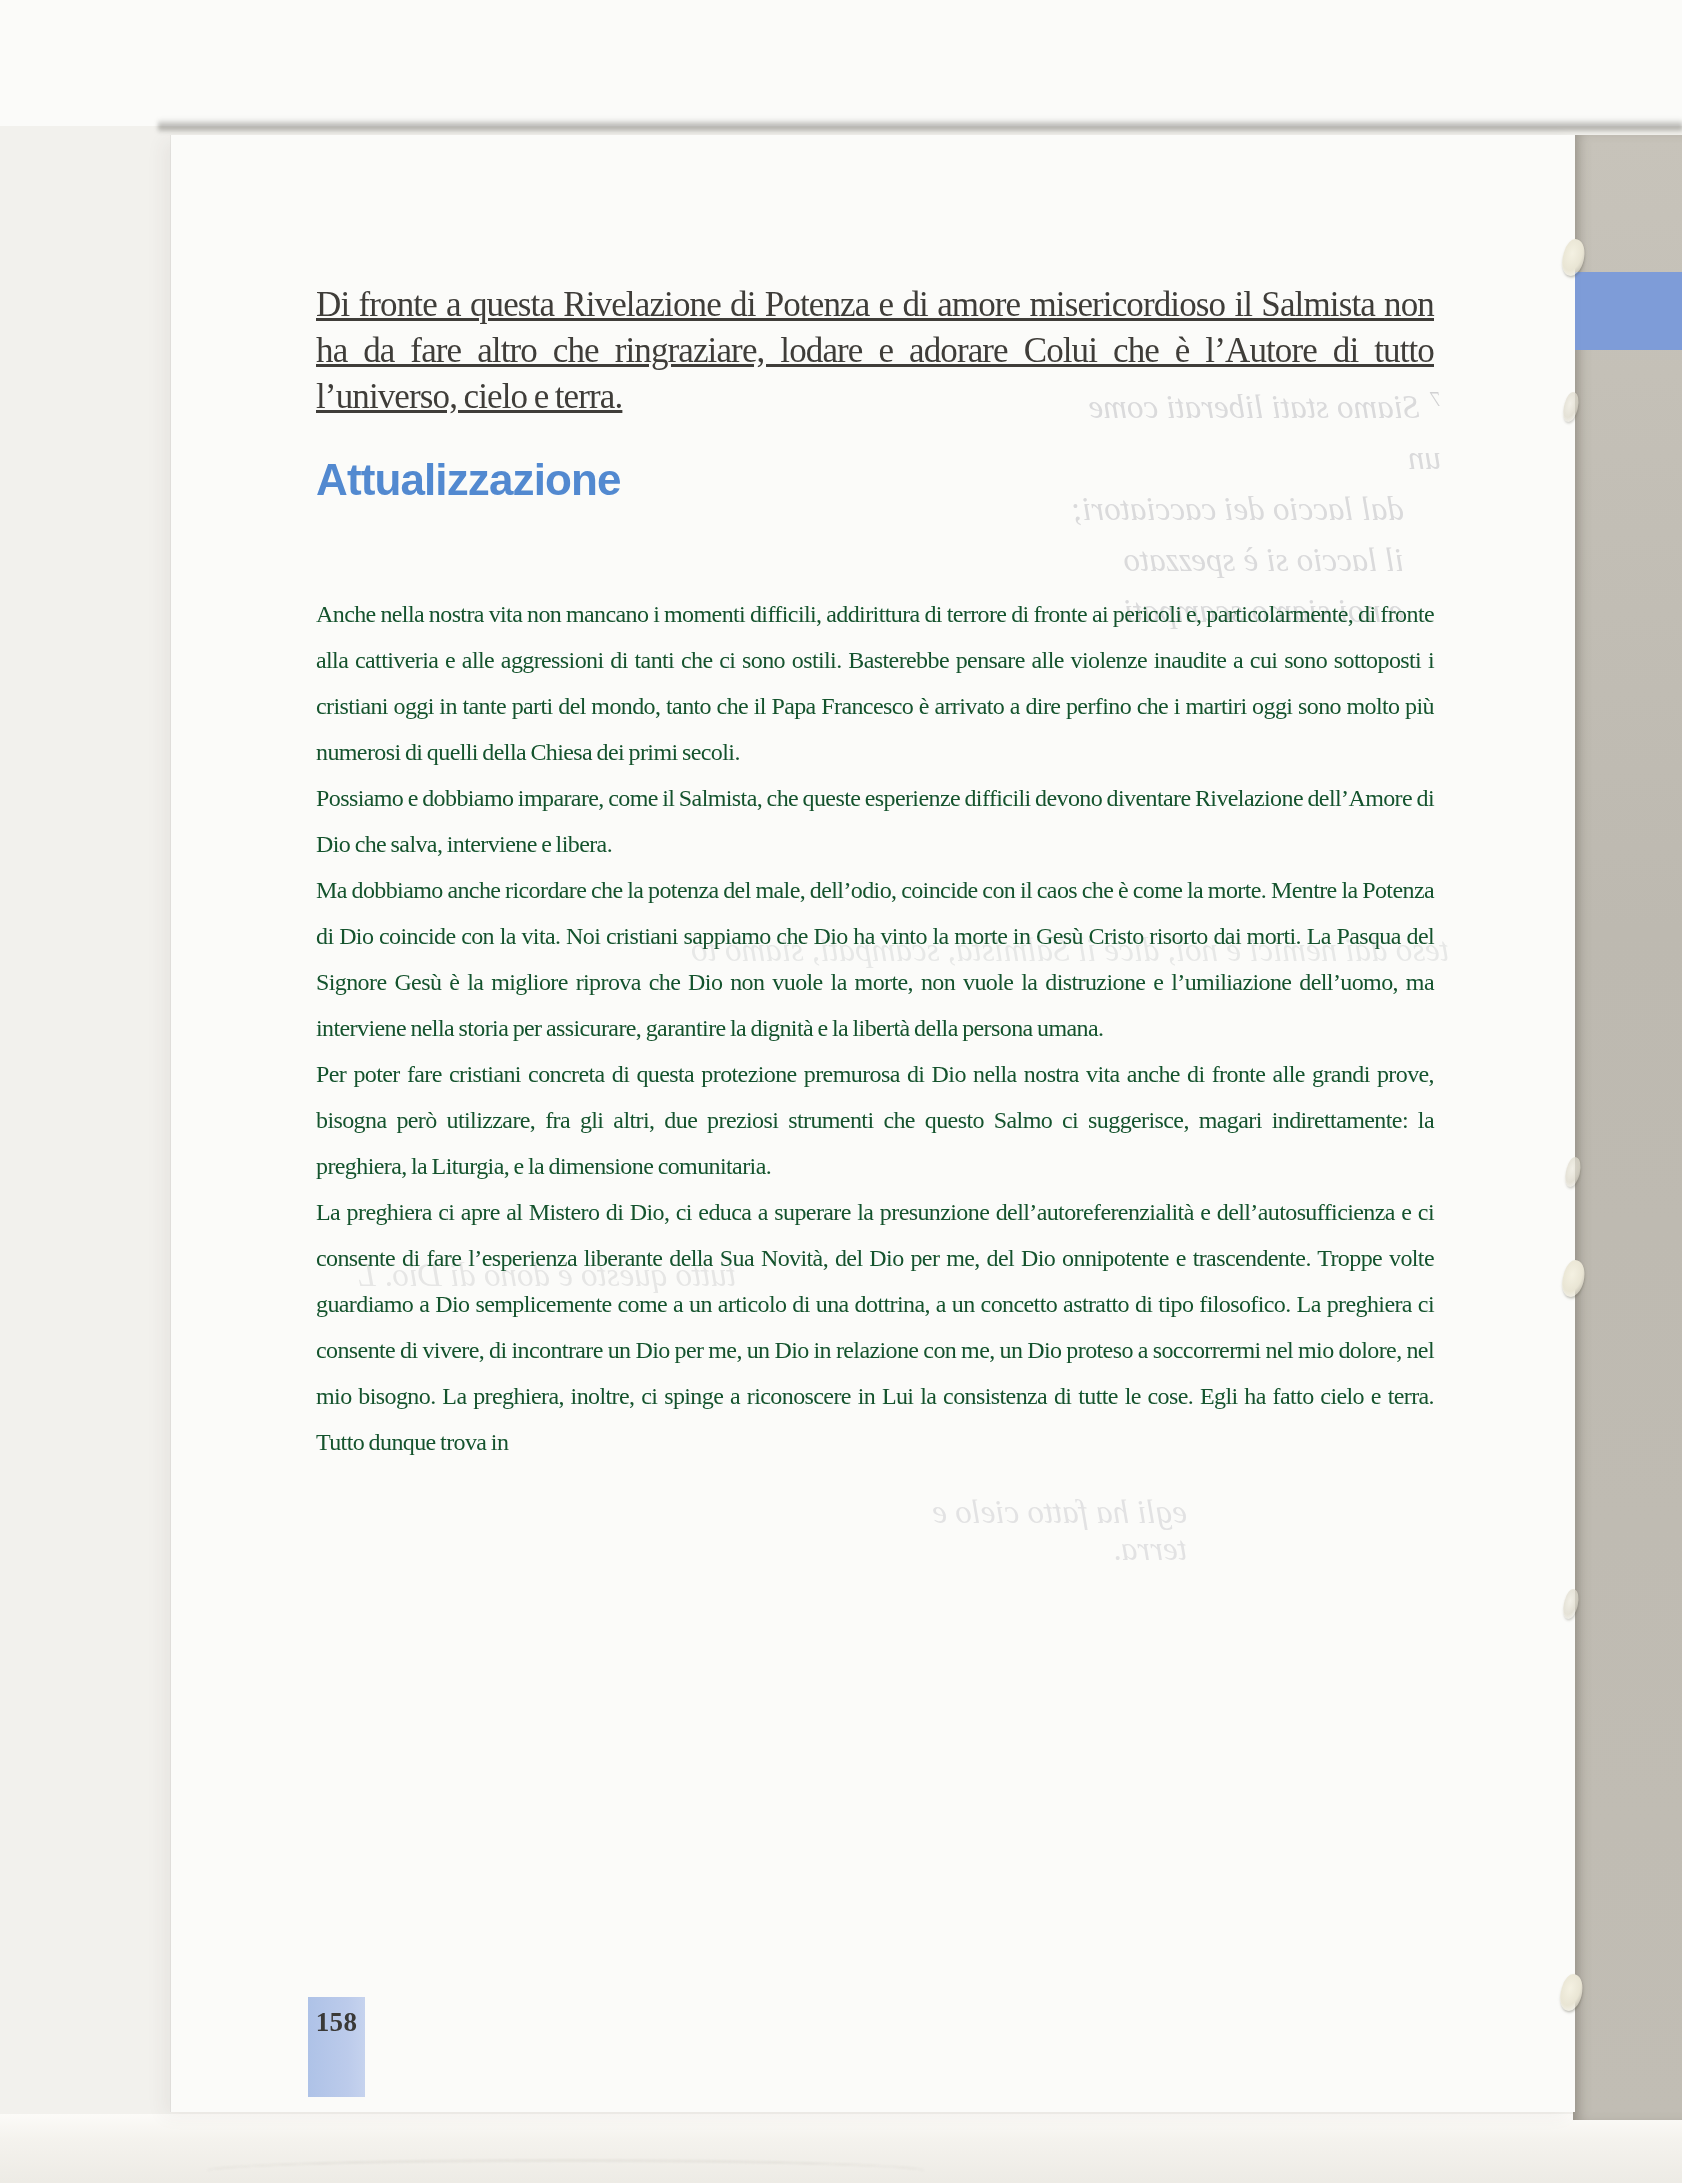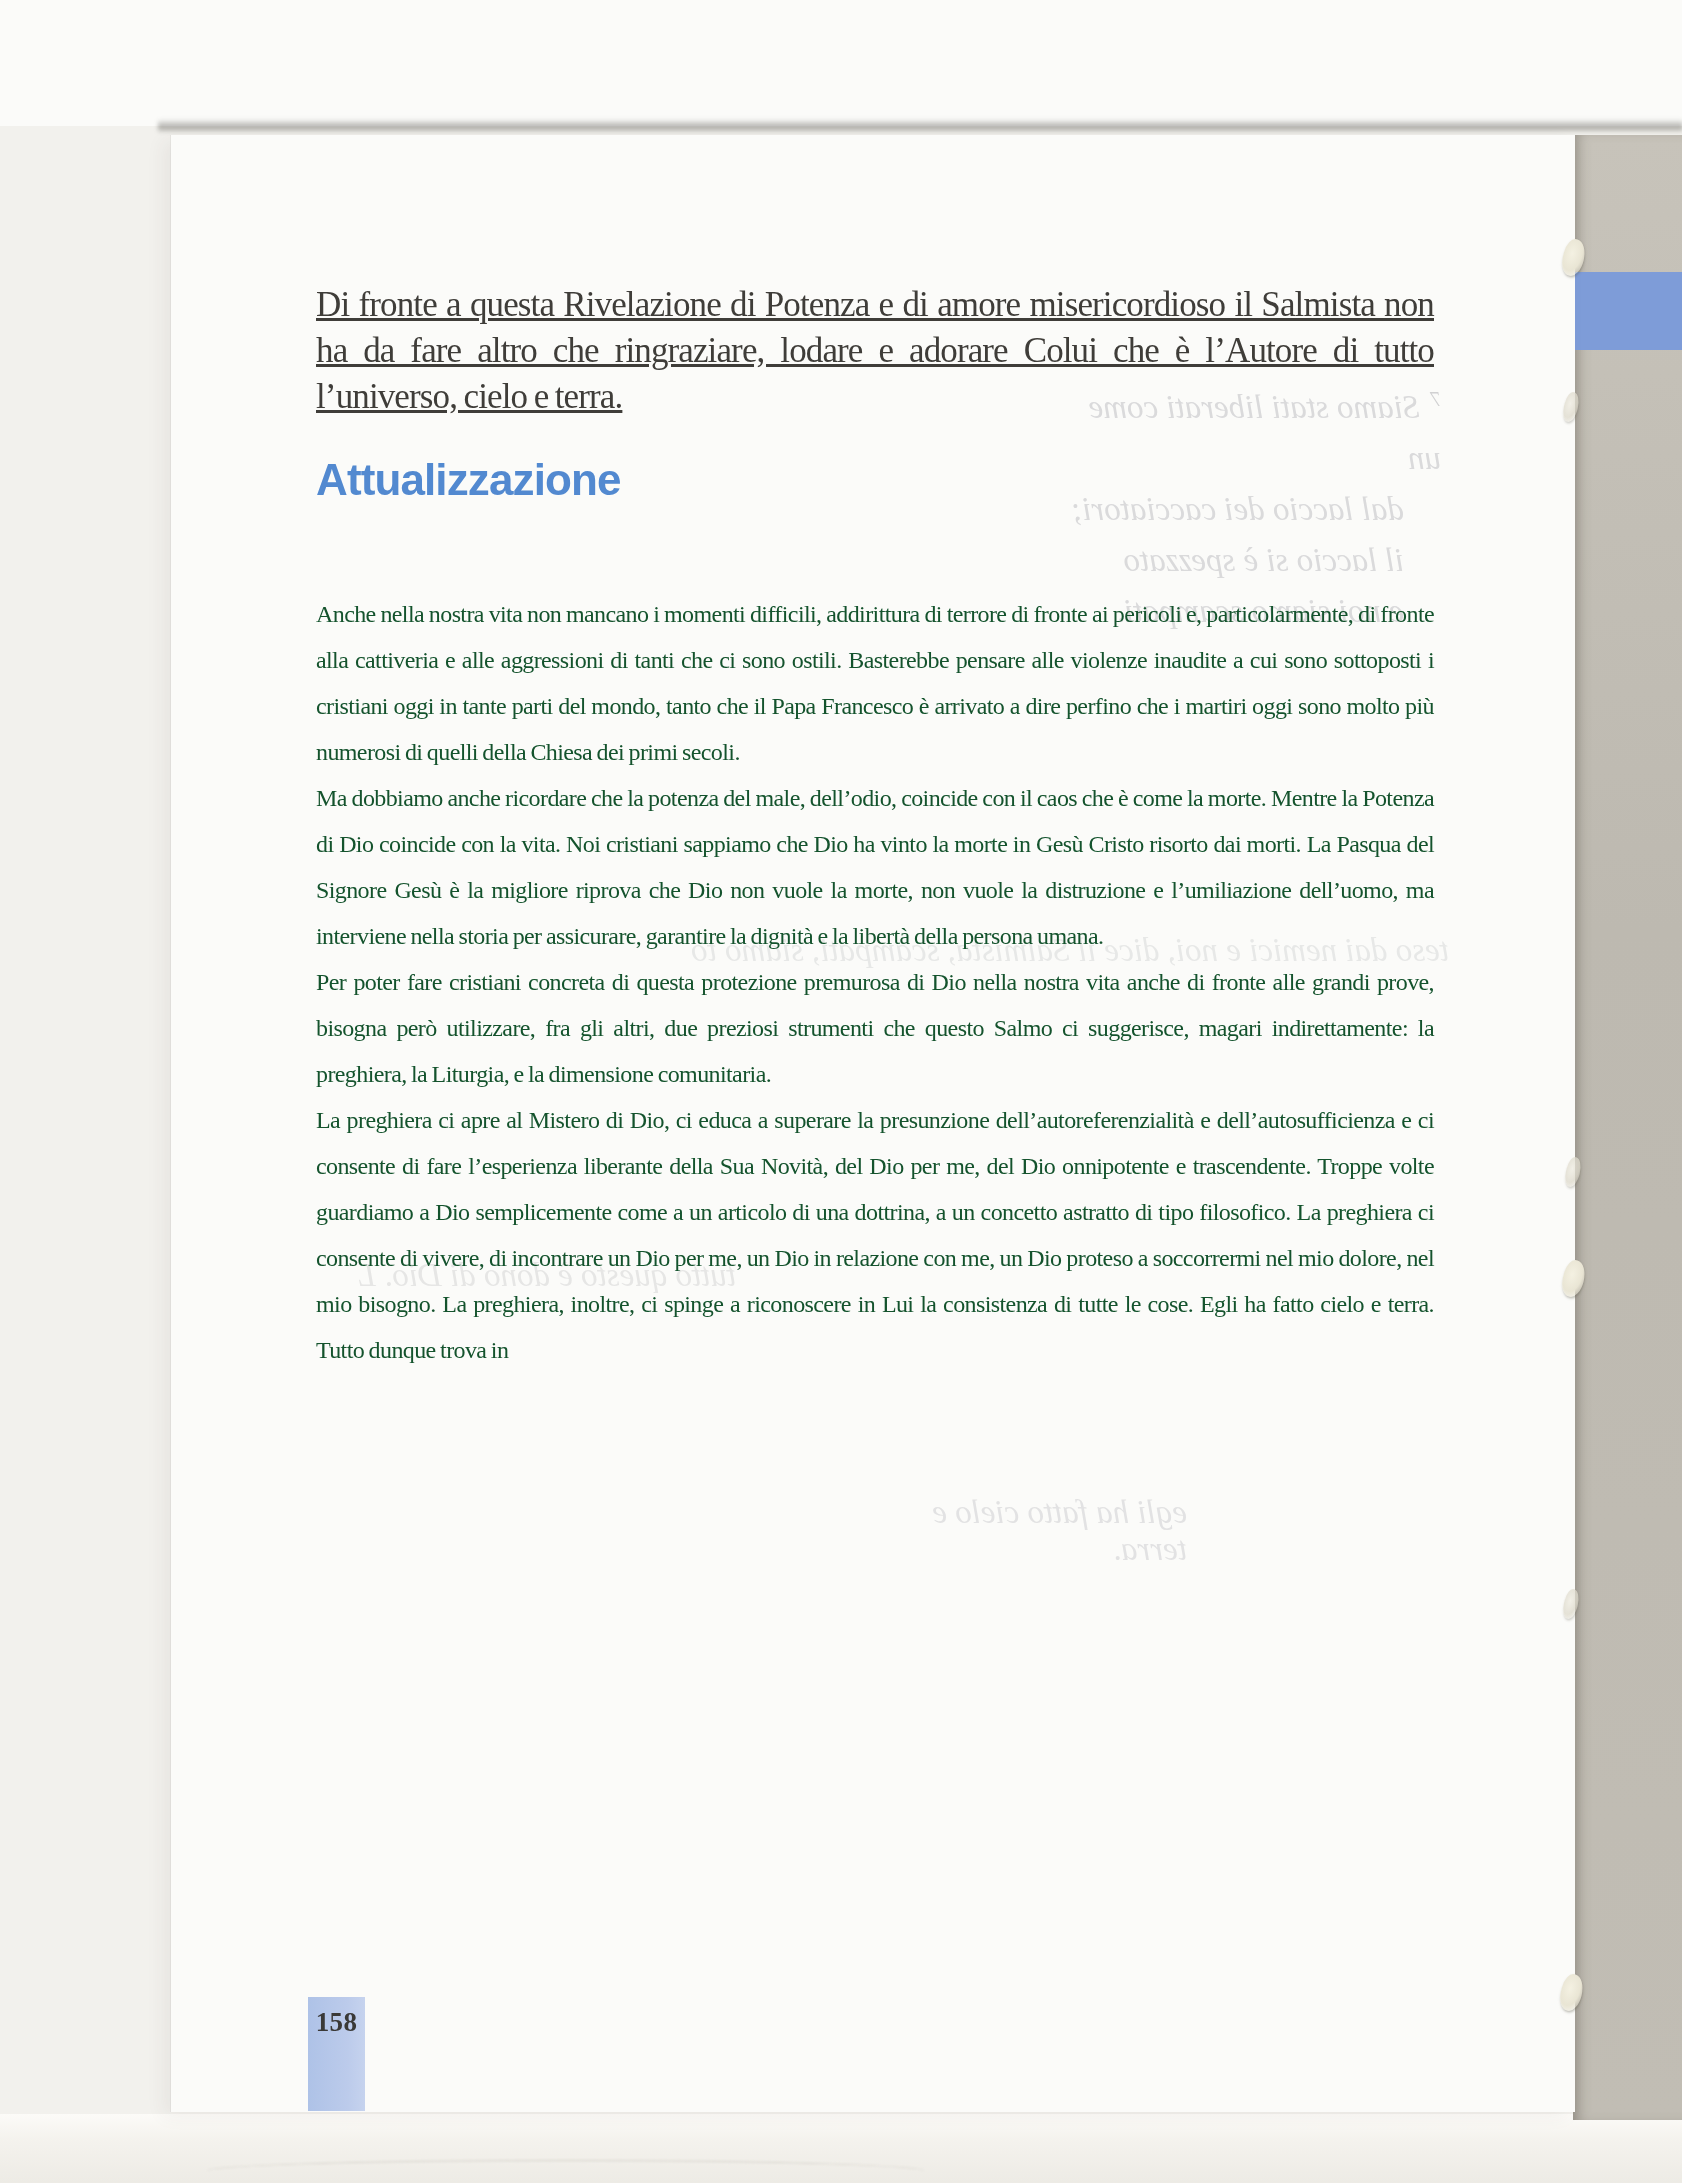--- a/index.html
+++ b/index.html
@@ -58,21 +58,21 @@
     font-size:44px;letter-spacing:-0.02em;color:#5289d0;
   }
   .bodytext{
     position:absolute;left:145px;top:456px;width:1118px;
     font-size:24px;line-height:46px;letter-spacing:-0.025em;word-spacing:-0.04em;
     color:#14532d;text-align:justify;
   }
   .bodytext p{margin:0;padding:0;}
   
   .pagenum-box{
-    position:absolute;left:137px;top:1862px;width:57px;height:114px;
+    position:absolute;left:137px;top:1862px;width:57px;height:100px;
     background:linear-gradient(to right,#aec2e7 0%,#bccbeb 70%,#c6d3ee 100%);
   }
   .pagenum{
     position:absolute;left:0;top:9.6px;width:57px;text-align:center;
     font-size:27px;font-weight:700;color:#3a3937;letter-spacing:0.4px;
   }
   .running-title{
     position:absolute;left:213px;top:1867px;width:717px;
     font-style:italic;font-size:37px;color:#a3a3a1;letter-spacing:0.02em;
   }
@@ -117,20 +117,21 @@
   <div class="ghost ghost-a">teso dai nemici e noi, dice il Salmista, scampati, siamo to</div>
   <div class="ghost ghost-b">tutto questo è dono di Dio. L</div>
   <div class="ghost ghost-c">egli ha fatto cielo e terra.</div>
 
   <div class="intro">Di fronte a questa Rivelazione di Potenza e di amore misericordioso il Salmista non ha da fare altro che ringraziare, lodare e adorare Colui che è l’Autore di tutto l’universo, cielo e terra.</div>
 
   <h1 class="heading" style="margin:0;">Attualizzazione</h1>
 
   <div class="bodytext">
     <p>Anche nella nostra vita non mancano i momenti difficili, addirittura di terrore di fronte ai pericoli e, particolarmente, di fronte alla cattiveria e alle aggressioni di tanti che ci sono ostili. Basterebbe pensare alle violenze inaudite a cui sono sottoposti i cristiani oggi in tante parti del mondo, tanto che il Papa Francesco è arrivato a dire perfino che i martiri oggi sono molto più numerosi di quelli della Chiesa dei primi secoli.</p>
+    <p>Possiamo e dobbiamo imparare, come il Salmista, che queste esperienze difficili devono diventare Rivelazione dell’Amore di Dio che salva, interviene e libera.</p>
     <p>Ma dobbiamo anche ricordare che la potenza del male, dell’odio, coincide con il caos che è come la morte. Mentre la Potenza di Dio coincide con la vita. Noi cristiani sappiamo che Dio ha vinto la morte in Gesù Cristo risorto dai morti. La Pasqua del Signore Gesù è la migliore riprova che Dio non vuole la morte, non vuole la distruzione e l’umiliazione dell’uomo, ma interviene nella storia per assicurare, garantire la dignità e la libertà della persona umana.</p>
     <p>Per poter fare cristiani concreta di questa protezione premurosa di Dio nella nostra vita anche di fronte alle grandi prove, bisogna però utilizzare, fra gli altri, due preziosi strumenti che questo Salmo ci suggerisce, magari indirettamente: la preghiera, la Liturgia, e la dimensione comunitaria.</p>
     <p>La preghiera ci apre al Mistero di Dio, ci educa a superare la presunzione dell’autoreferenzialità e dell’autosufficienza e ci consente di fare l’esperienza liberante della Sua Novità, del Dio per me, del Dio onnipotente e trascendente. Troppe volte guardiamo a Dio semplicemente come a un articolo di una dottrina, a un concetto astratto di tipo filosofico. La preghiera ci consente di vivere, di incontrare un Dio per me, un Dio in relazione con me, un Dio proteso a soccorrermi nel mio dolore, nel mio bisogno. La preghiera, inoltre, ci spinge a riconoscere in Lui la consistenza di tutte le cose. Egli ha fatto cielo e terra. Tutto dunque trova in</p>
   </div>
 
   <div class="pagenum-box">
     <div class="pagenum">158</div>
   </div>
 
 </div>

